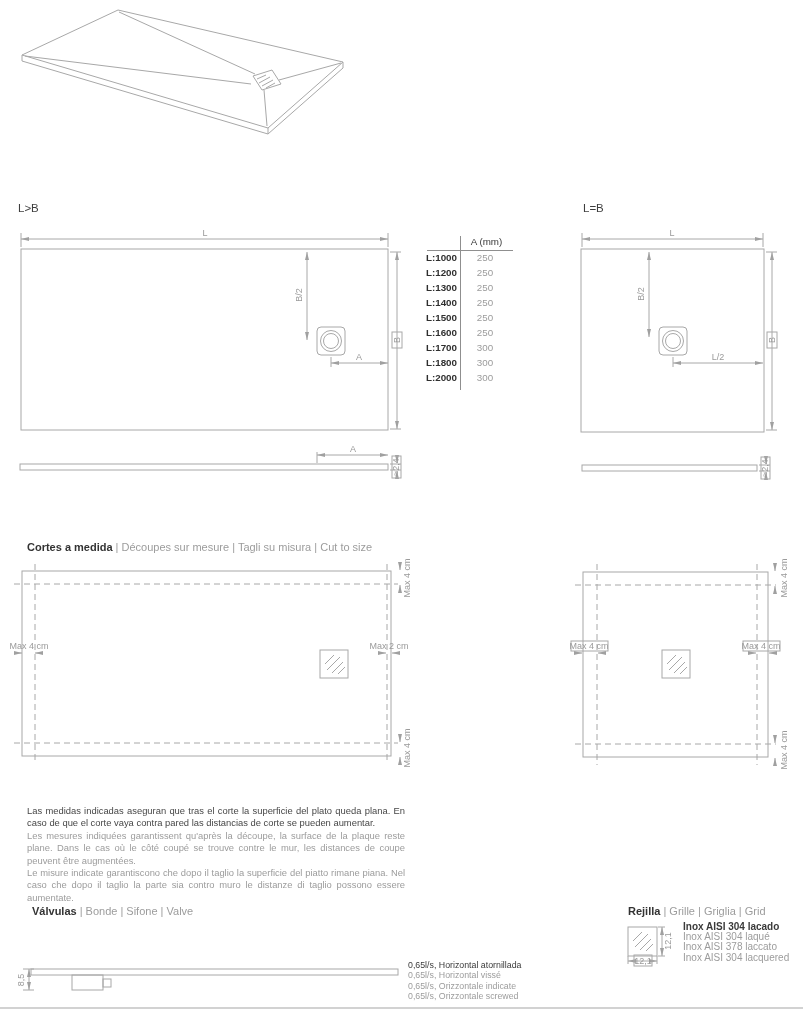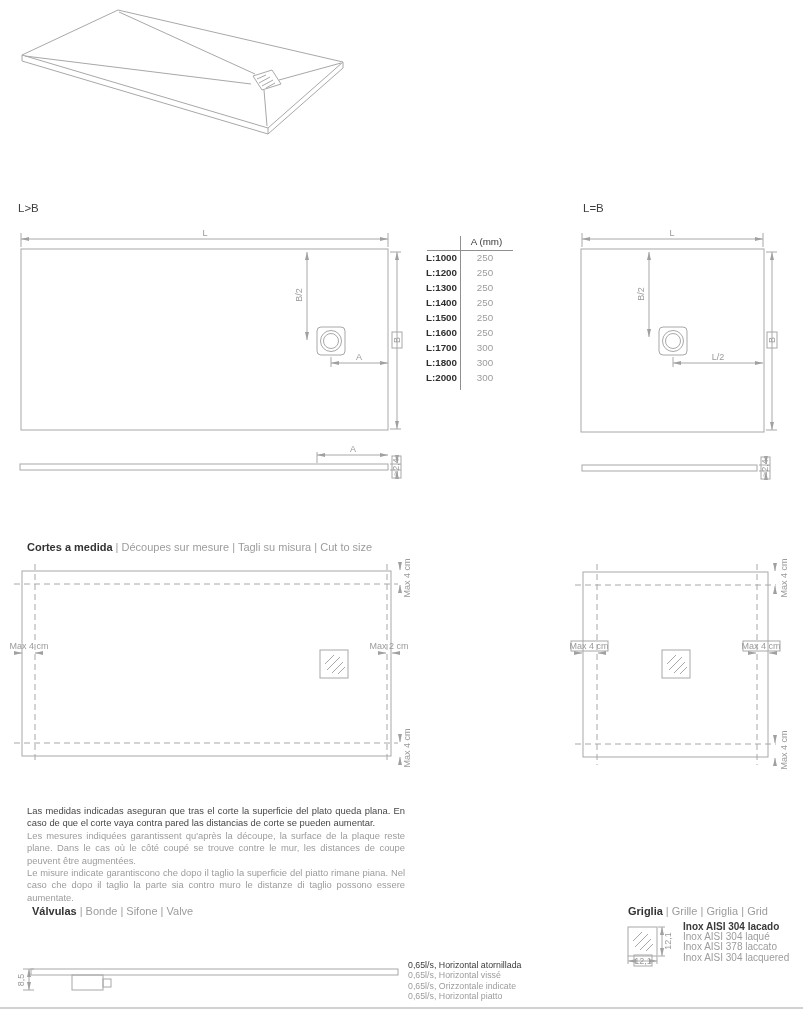--- a/index.html
+++ b/index.html
@@ -310,25 +310,25 @@
       <line x1="23" y1="990" x2="34" y2="990"></line>
       <line x1="29" y1="969" x2="29" y2="990" marker-start="url(#arrS)" marker-end="url(#arrE)"></line>
       <text x="21" y="980" dy="3" text-anchor="middle" font-size="8.5" transform="rotate(-90 21 980)">8,5</text>
     </g>
   </svg>
 
   <div class="valve-specs">
     <div>0,65l/s, Horizontal atornillada</div>
     <div>0,65l/s, Horizontal vissé</div>
     <div>0,65l/s, Orizzontale indicate</div>
-    <div>0,65l/s, Horizontal piatto</div>
+    <div>0,65l/s, Orizzontale screwed</div>
   </div>
 
   <div class="abs sec-heading" style="left:628px;top:905px">
-    <span class="main">Griglia</span><span class="rest">| Grille | Griglia | Grid</span>
+    <span class="main">Rejilla</span><span class="rest">| Grille | Griglia | Grid</span>
   </div>
 
   <svg class="draw" style="left:620px;top:920px" width="190" height="50" viewBox="620 920 190 50">
     <g class="lite">
       <rect x="628" y="927" width="29" height="29"></rect>
       <line x1="633" y1="941" x2="642" y2="932"></line>
       <line x1="635" y1="947" x2="648" y2="934"></line>
       <line x1="640" y1="950" x2="651" y2="939"></line>
       <line x1="646" y1="951" x2="653" y2="944"></line>
     </g>

